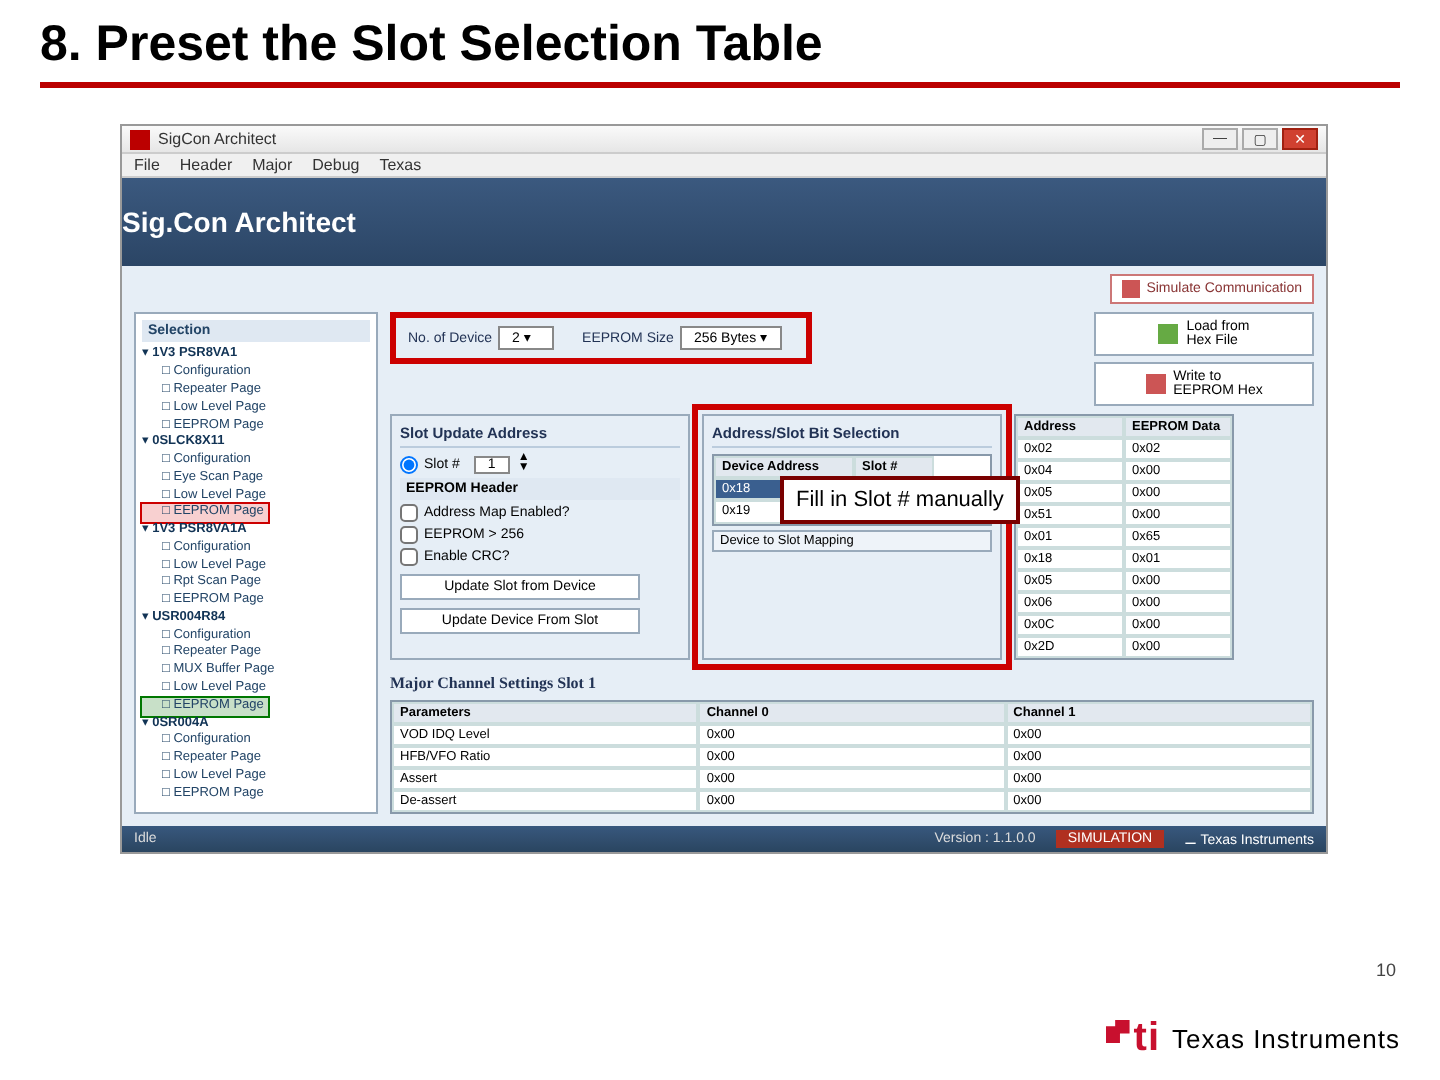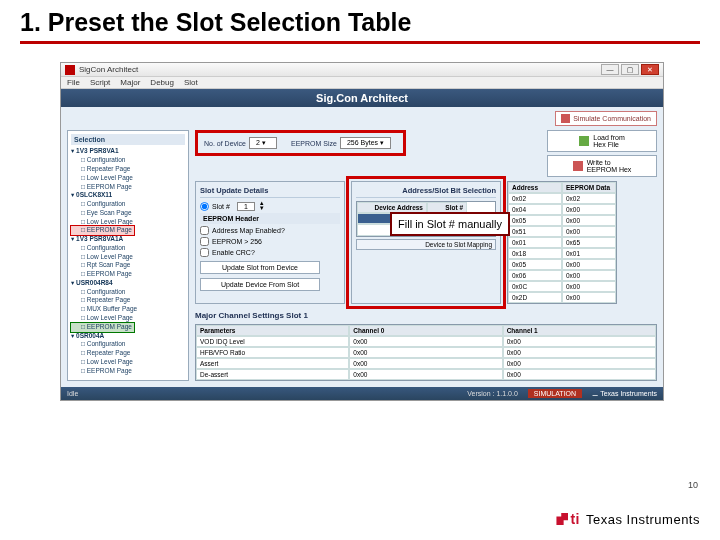--- a/index.html
+++ b/index.html
@@ -41,23 +41,23 @@
     border: 1px solid #aaa; background: #eee; font-size: 7px;
   }
   .win-ctrls .close { background: #d04030; color: #fff; border-color: #a02010; }
   .menubar {
     background: #f0f0f0; border-bottom: 1px solid #ccc;
     padding: 1px 6px; font-size: 8px; color: #333;
     display: flex; gap: 10px;
   }
   .app-title {
     background: linear-gradient(#3b597f,#2b4565);
-    color: #fff; text-align: center;
-    font-weight: bold; font-size: 11px;
-    padding: 3px 0;
+    color: #fff; 
+    font-weight: bold; font-size: 14px;
+    padding: 14px 0;
   }
   .toolbar {
     display: flex; justify-content: flex-end; gap: 6px;
     padding: 4px 6px;
   }
   .tool-btn {
     display: flex; align-items: center; gap: 3px;
     border: 1px solid #9ab; background: #fff;
     padding: 2px 5px; font-size: 7px; color: #235;
   }
@@ -162,70 +162,71 @@
   }
   .callout {
     position: absolute; right: -10px; top: 30px;
     width: 120px; border: 2px solid #7a0000;
     background: #fff; font-size: 11px; padding: 4px 6px;
     color: #000;
   }
   .major-title {
     font-size: 8px; font-weight: bold; color: #235;
     margin-top: 3px;
+    font-family: Liberation Serif, serif;
   }
   .major-table { width: 100%; }
   .major-table .tr .c { flex: 1; }
   .statusbar {
     background: linear-gradient(#38587e,#2a4560);
     color: #ddd; display: flex; align-items: center;
     font-size: 7px; padding: 2px 6px;
     justify-content: space-between;
   }
   .status-mid { display: flex; gap: 10px; align-items: center; }
   .status-sim { background: #b03020; color: #fff; padding: 1px 6px; }
   .ti-bar {
     position: absolute; left: 0; right: 0; bottom: 0;
     display: flex; align-items: center; justify-content: flex-end;
     padding: 8px 20px; height: 42px;
   }
   .ti-logo {
     display: flex; align-items: center; gap: 6px;
     color: #000; font-size: 13px; letter-spacing: 0.5px;
   }
-  .ti-mark { color: #c8102e; font-weight: bold; font-size: 14px; position: relative; }
+  .ti-mark { color: #c8102e; font-weight: bold; font-size: 20px; position: relative; }
   .ti-mark::before {
     content: ""; position: absolute; left: -14px; top: 2px;
     width: 12px; height: 12px; background: #c8102e;
     clip-path: polygon(0 30%, 40% 30%, 40% 0, 100% 0, 100% 60%, 60% 60%, 60% 100%, 0 100%);
   }
   .pageno { position: absolute; right: 22px; bottom: 50px; font-size: 9px; color: #444; margin-top: 48px; }
 </style>
 </head>
 <body>
 
 <div class="slide">
-  <h1 class="title">1. Preset the Slot Selection Table</h1>
+  <h1 class="title">8. Preset the Slot Selection Table</h1>
 
   <div class="app-shell">
     <div class="win-titlebar">
       <span class="win-icon"></span>
       <span>SigCon Architect</span>
       <span class="win-ctrls">
         <span>—</span>
         <span>▢</span>
         <span class="close">✕</span>
       </span>
     </div>
     <div class="menubar">
       <span>File</span>
-      <span>Script</span>
+      <span>Header</span>
       <span>Major</span>
       <span>Debug</span>
-      <span>Slot</span>
+      <span>Texas</span>
     </div>
     <div class="app-title">Sig.Con Architect</div>
 
     <div class="toolbar">
       <div class="tool-btn sim">
           <span class="ico"></span>
           <span>Simulate Communication</span>
         </div>
     </div>
 
@@ -258,21 +259,21 @@
             <div class="wbtn red">
                 <span class="ico"></span>
                 <span style="white-space:pre-line;text-align:left;">Write to
 EEPROM Hex</span>
               </div>
           </div>
         </div>
 
         <div class="mid-row">
           <div class="subpanel" style="flex:0 0 150px">
-            <div class="ptitle">Slot Update Details</div>
+            <div class="ptitle">Slot Update Address</div>
             <div class="chk-line">
                 <input type="radio" checked="" style="">
                 <span>Slot #</span>
                 <span class="val" style="border:1px solid #888;background:#fff;padding:0 6px;margin-left:4px">1</span>
                 <span style="font-size:6px;line-height:5px;margin-left:1px">▲<br>▼</span>
               </div>
             <div class="eeprom-hdr">EEPROM Header</div>
             <div class="chk-line">
                 <input type="checkbox" style="">
                 <span>Address Map Enabled?</span>
@@ -282,21 +283,21 @@
                 <span>EEPROM &gt; 256</span>
               </div>
             <div class="chk-line">
                 <input type="checkbox" style="">
                 <span>Enable CRC?</span>
               </div>
             <span class="upd-btn">Update Slot from Device</span>
             <span class="upd-btn">Update Device From Slot</span>
           </div>
 
-          <div class="subpanel slot-sel-panel" style="flex:0 0 150px;outline:3px solid #c00;outline-offset:2px;text-align:right;">
+          <div class="subpanel slot-sel-panel" style="flex:0 0 150px;outline:3px solid #c00;outline-offset:2px;">
             <div class="ptitle">Address/Slot Bit Selection</div>
             <div class="table slot-table">
               <div class="tr">
                   <div class="th c1">Device Address</div>
                   <div class="th c2">Slot #</div>
                 </div>
               <div class="tr">
                   <div class="td c1 hl">0x18</div>
                   <div class="td c2 hl">0</div>
                 </div>

